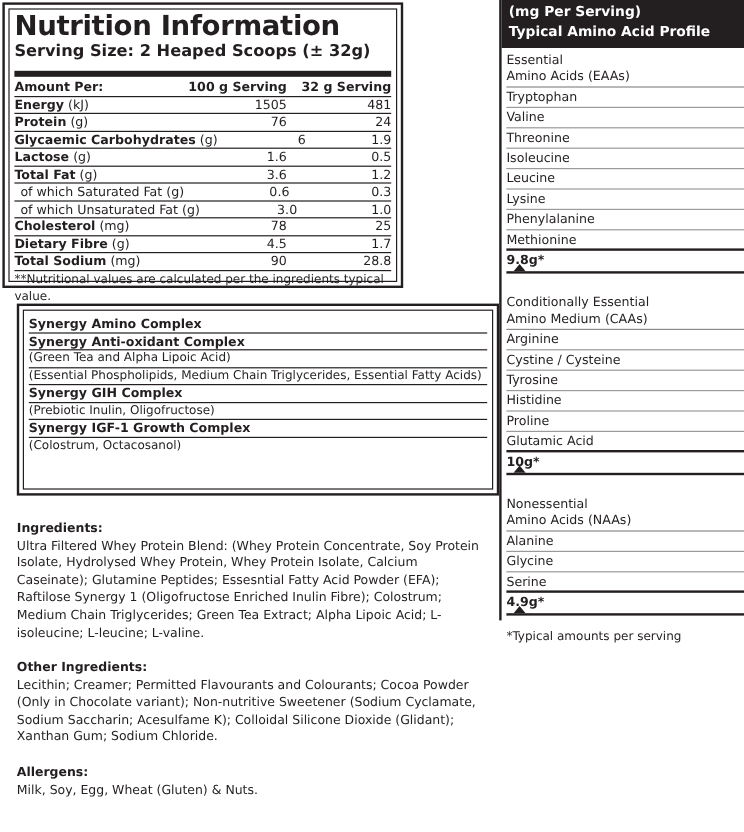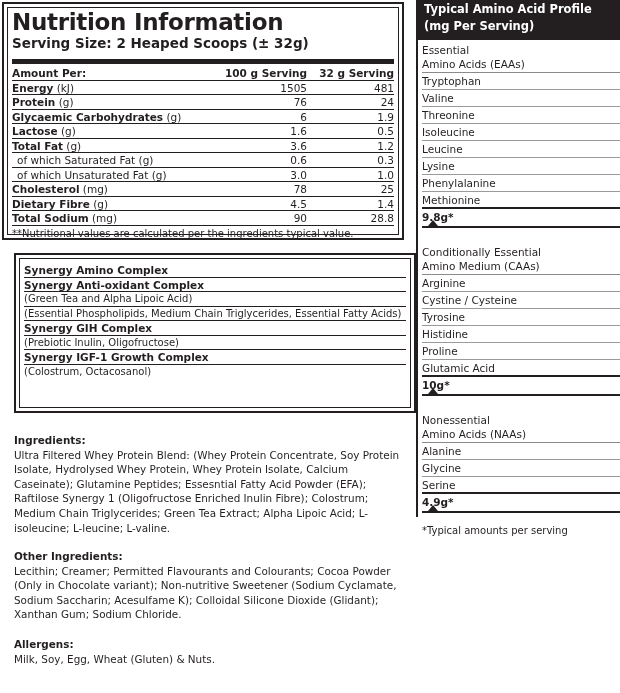--- a/index.html
+++ b/index.html
@@ -4,21 +4,21 @@
 <style>
   html, body { margin: 0; padding: 0; background: #ffffff; }
   body {
     width: 620px; height: 693px; position: relative; overflow: hidden;
     font-family: "DejaVu Sans", sans-serif; color: #231f20;
   }
   .left { position: absolute; left: 0; top: 0; width: 412px; }
 
   
   .nut-box {
-    position: absolute; left: 2px; top: 2px; width: 402px; height: 238px;
+    position: absolute; left: 2px; top: 2px; width: 334px; height: 238px;
     border: 2px solid #231f20; box-sizing: border-box;
   }
   .nut-inner {
     position: absolute; left: 3px; top: 3px; right: 3px; bottom: 3px;
     border: 1px solid #231f20;
   }
   .nut-title {
     position: absolute; left: 8px; top: 4px;
     font-size: 23px; font-weight: bold; letter-spacing: -0.3px; line-height: 28px;
   }
@@ -158,21 +158,21 @@
             <span class="c-32">1.0</span>
           </div>
           <div class="nut-row">
             <span class="c-name"><span class="bold">Cholesterol</span><span> (mg)</span></span>
             <span class="c-100">78</span>
             <span class="c-32">25</span>
           </div>
           <div class="nut-row">
             <span class="c-name"><span class="bold">Dietary Fibre</span><span> (g)</span></span>
             <span class="c-100">4.5</span>
-            <span class="c-32">1.4</span>
+            <span class="c-32">1.7</span>
           </div>
           <div class="nut-row">
             <span class="c-name"><span class="bold">Total Sodium</span><span> (mg)</span></span>
             <span class="c-100">90</span>
             <span class="c-32">28.8</span>
           </div>
         </div>
       <div class="nut-note">**Nutritional values are calculated per the ingredients typical value.</div>
     </div>
   </div>
@@ -202,22 +202,22 @@
   </div>
 
   <div class="text-block allergens">
     <div class="heading">Allergens:</div>
     <div>Milk, Soy, Egg, Wheat (Gluten) &amp; Nuts.</div>
   </div>
 </div>
 
 <div class="right">
   <div class="aa-header">
+    <div>(mg Per Serving)</div>
     <div>Typical Amino Acid Profile</div>
-    <div>(mg Per Serving)</div>
   </div>
   <div id="aa-sections">
       <div class="aa-section">
         <div class="aa-sec-title">
           <div>Essential</div>
           <div>Amino Acids (EAAs)</div>
         </div>
         <div class="aa-item">Tryptophan</div>
         <div class="aa-item">Valine</div>
         <div class="aa-item">Threonine</div>

